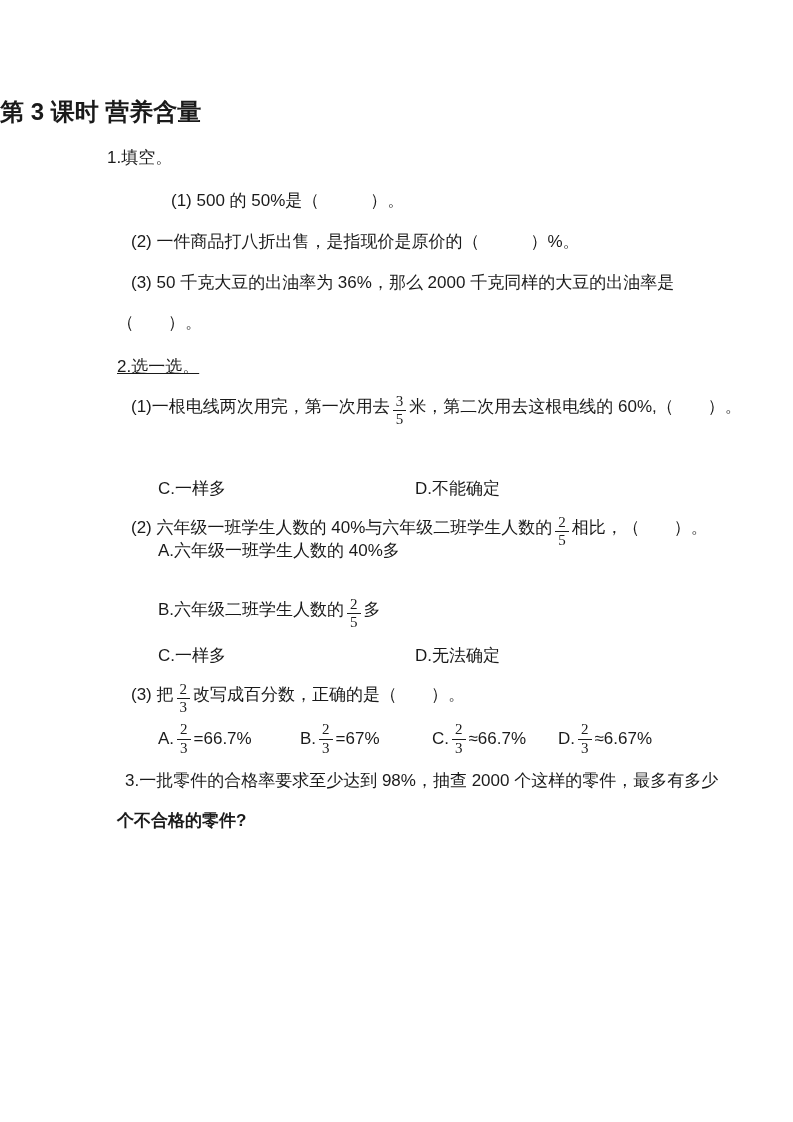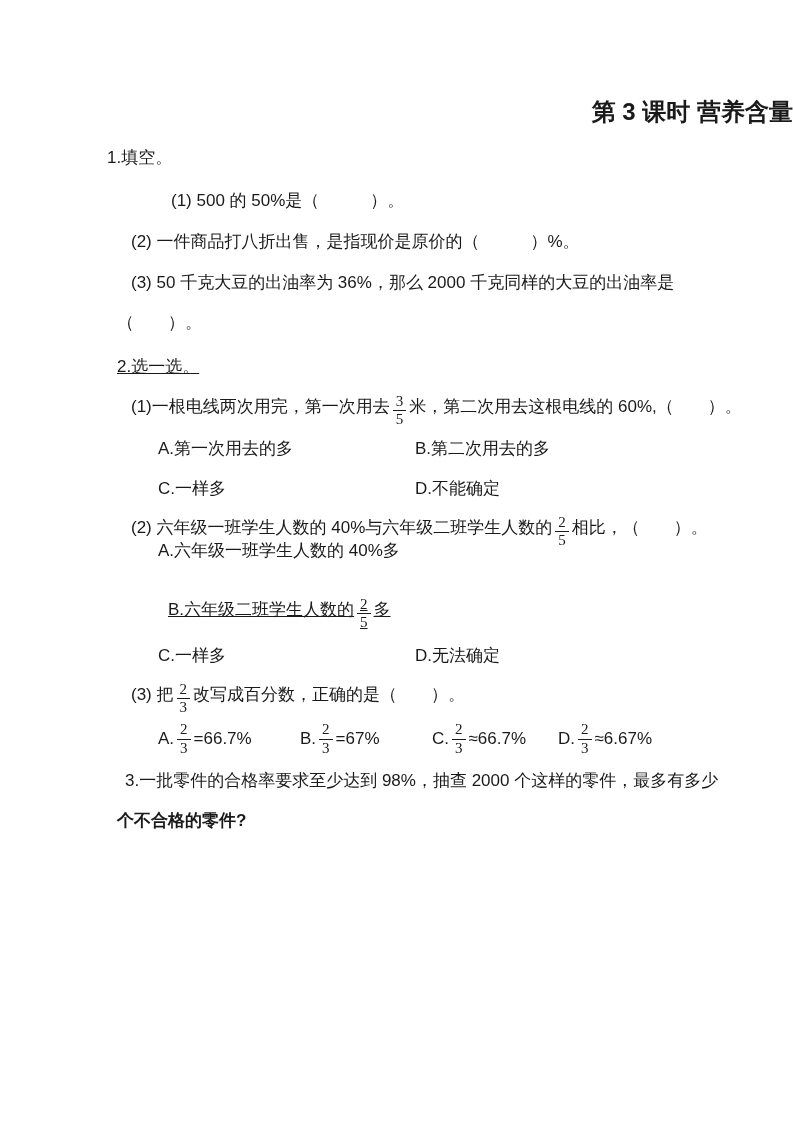--- a/index.html
+++ b/index.html
@@ -9,21 +9,21 @@
     height: 1122px;
     background: #ffffff;
     font-family: "Liberation Sans", "DejaVu Sans", sans-serif;
     color: #1a1a1a;
     overflow: hidden;
   }
   .title {
     position: absolute;
     top: 96px; left: 0;
     width: 100%;
-    text-align: right;
+    text-align: left;
     font-size: 24px;
     line-height: 32px;
     font-weight: 700;
     margin: 0;
   }
   .row {
     position: absolute;
     font-size: 17px;
     line-height: 22px;
     white-space: pre;
@@ -65,21 +65,21 @@
   .r-q1i1  { left: 131px; top: 190px; margin-left: 40px; }
   .r-q1i2  { left: 131px; top: 231px; }
   .r-q1i3a { left: 131px; top: 272px; }
   .r-q1i3b { left: 117px; top: 312px; }
   .r-q2h   { left: 117px; top: 356px; text-decoration: underline; }
   .r-q2i1  { left: 131px; top: 386px; }
   .r-q2i1ab{ top: 438px; }
   .r-q2i1cd{ top: 478px; }
   .r-q2i2  { left: 131px; top: 507px; }
   .r-q2i2a { left: 158px; top: 540px; }
-  .r-q2i2b { left: 168px; top: 589px; text-decoration: underline; }
+  .r-q2i2b { left: 158px; top: 589px; }
   .r-q2i2cd{ top: 645px; }
   .r-q2i3  { left: 131px; top: 674px; }
   .r-q2i3o { top: 718px; }
   .r-q3a   { left: 117px; top: 770px; margin-left: 8px; }
   .r-q3b   { left: 117px; top: 810px; font-weight: bold; }
 </style>
 </head>
 <body>
 
 <div class="page">
@@ -91,24 +91,20 @@
   <div class="row r-q1i2">(2) 一件商品打八折出售，是指现价是原价的（　　　）%。</div>
   <div class="row r-q1i3a">(3) 50 千克大豆的出油率为 36%，那么 2000 千克同样的大豆的出油率是</div>
   <div class="row r-q1i3b">（　　）。</div>
 
   <div class="row r-q2h">2.选一选。</div>
 
   <div class="row frow r-q2i1">
     <span>(1)一根电线两次用完，第一次用去</span>
     <span class="frac"><span class="fnum">3</span><span class="fden">5</span></span>
     <span>米，第二次用去这根电线的 60%,（　　）。</span>
-  </div>
-  <div class="row optrow r-q2i1ab">
-    <span class="col-a">A.第一次用去的多</span>
-    <span class="col-b">B.第二次用去的多</span>
   </div>
   <div class="row optrow r-q2i1cd">
     <span class="col-a">C.一样多</span>
     <span class="col-b">D.不能确定</span>
   </div>
 
   <div class="row frow r-q2i2">
     <span>(2) 六年级一班学生人数的 40%与六年级二班学生人数的</span>
     <span class="frac"><span class="fnum">2</span><span class="fden">5</span></span>
     <span>相比，（　　）。</span>

